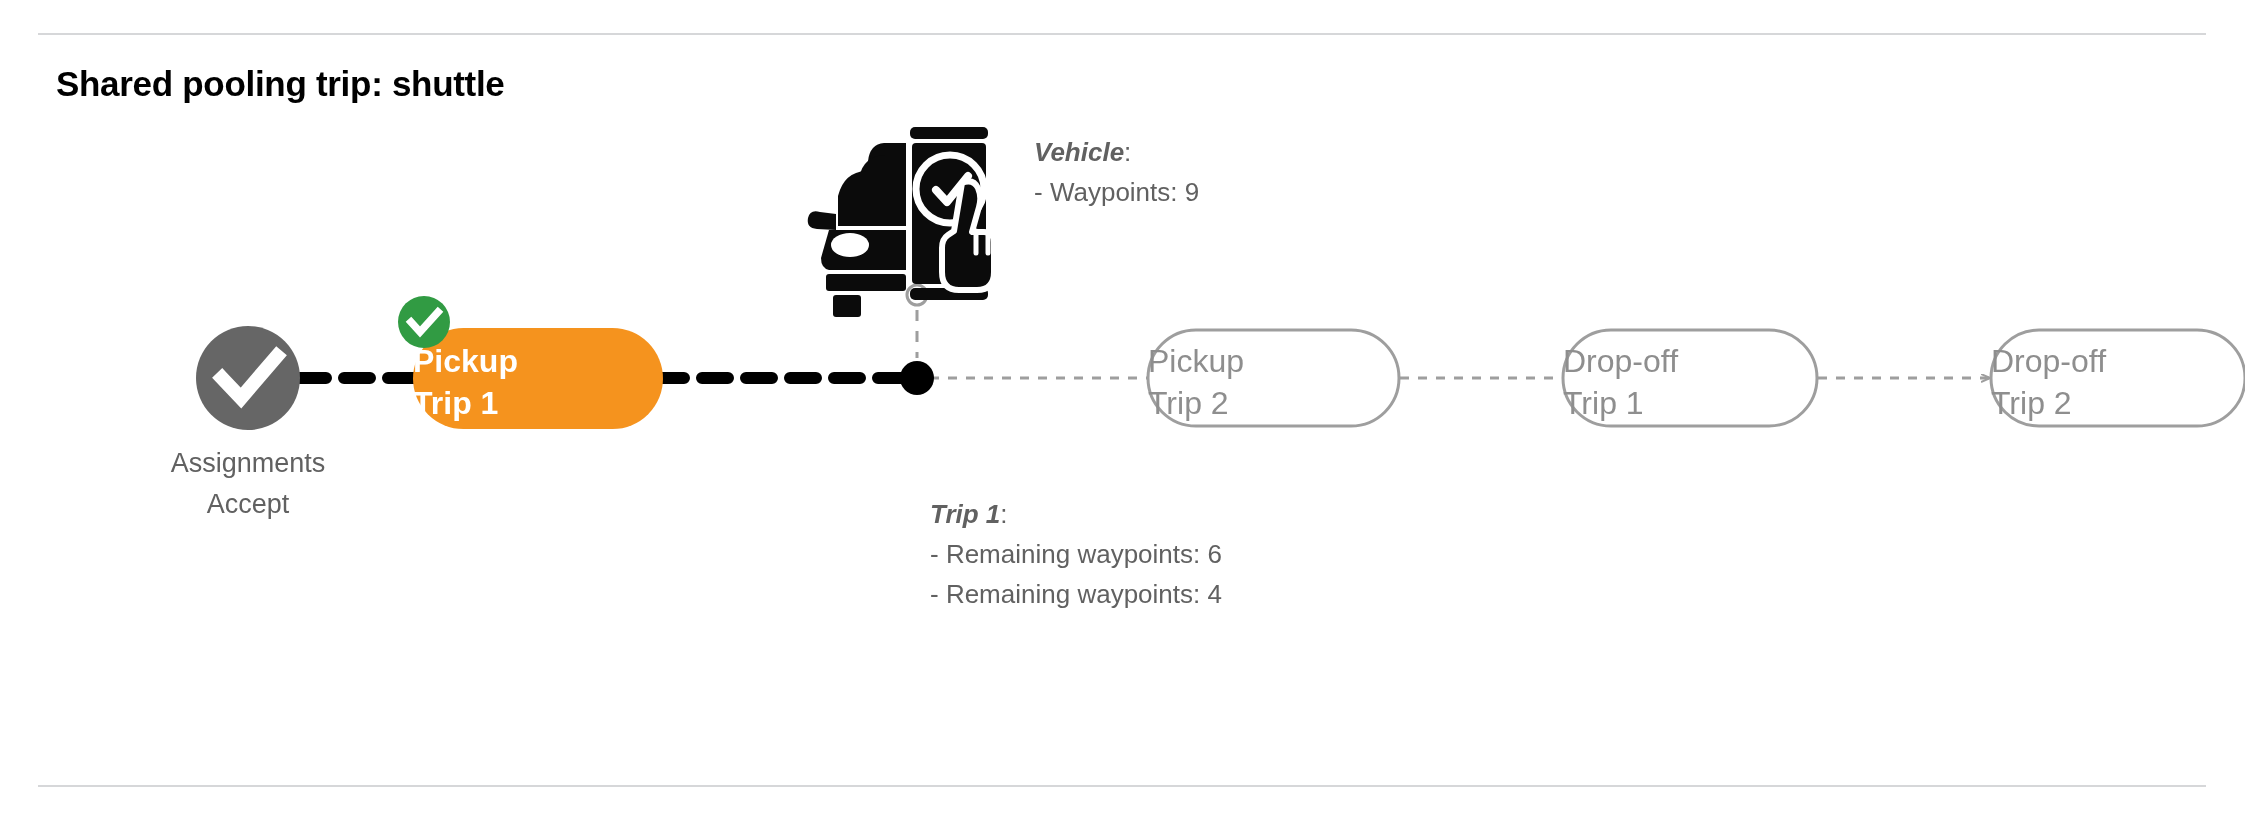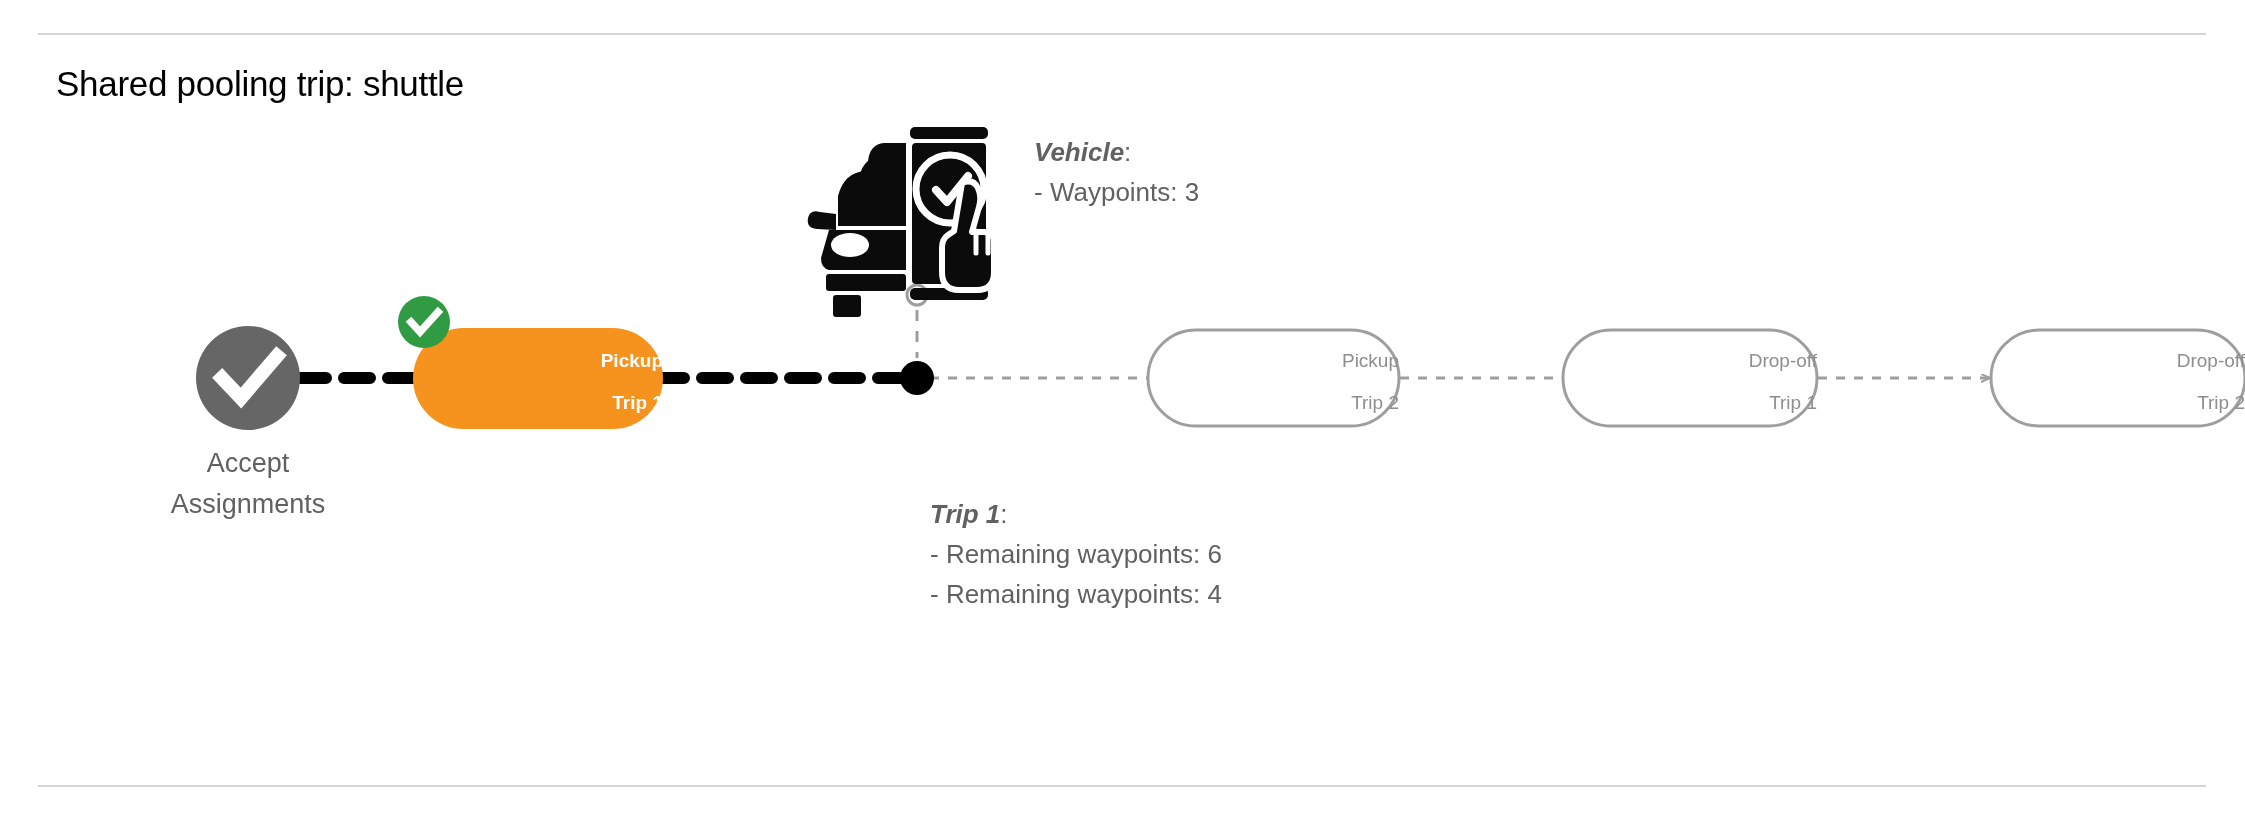--- a/index.html
+++ b/index.html
@@ -30,21 +30,21 @@
   }
   #divider-top    { left: 38px; top: 33px;  width: 2168px; }
   #divider-bottom { left: 38px; top: 785px; width: 2168px; }
 
   
   #page-title {
     position: absolute;
     left: 56px;
     top: 64px;
     font-size: 35px;
-    font-weight: normal;
+    font-weight: bold;
     color: #000000;
     letter-spacing: -0.3px;
     white-space: nowrap;
   }
 
   
   #flow-svg {
     position: absolute;
     left: 0; top: 0;
     width: 2245px;
@@ -73,22 +73,22 @@
     width: 280px;
     text-align: center;
     color: #616161;
     font-size: 27px;
     line-height: 41px;
   }
 
   
   .pill-label {
     position: absolute;
-    text-align: right;
-    font-size: 19px;
+    text-align: left;
+    font-size: 32px;
     line-height: 42px;
     white-space: nowrap;
     pointer-events: none;
   }
   .pill-label.filled { color: #ffffff; font-weight: bold; }
   .pill-label.hollow { color: #8e8e8e; }
 </style>
 </head>
 <body>
 
@@ -218,27 +218,27 @@
     <div>Drop-off</div>
     <div>Trip 1</div>
   </div>
 
   <div class="pill-label hollow" style="left:1991px; top:340px; width:254px;">
     <div>Drop-off</div>
     <div>Trip 2</div>
   </div>
 
   <div id="accept-label">
+    <div>Assignments</div>
     <div>Accept</div>
-    <div>Assignments</div>
   </div>
 
   <div class="callout" id="vehicle-callout">
     <div><span class="hd">Vehicle</span><span>:</span></div>
-    <div>- Waypoints: 3</div>
+    <div>- Waypoints: 9</div>
   </div>
 
   <div class="callout" id="trips-callout">
     <div><span class="hd">Trip 1</span><span>:</span></div>
     <div>- Remaining waypoints: 6</div>
     <div>- Remaining waypoints: 4</div>
   </div>
 
 </div>
 

